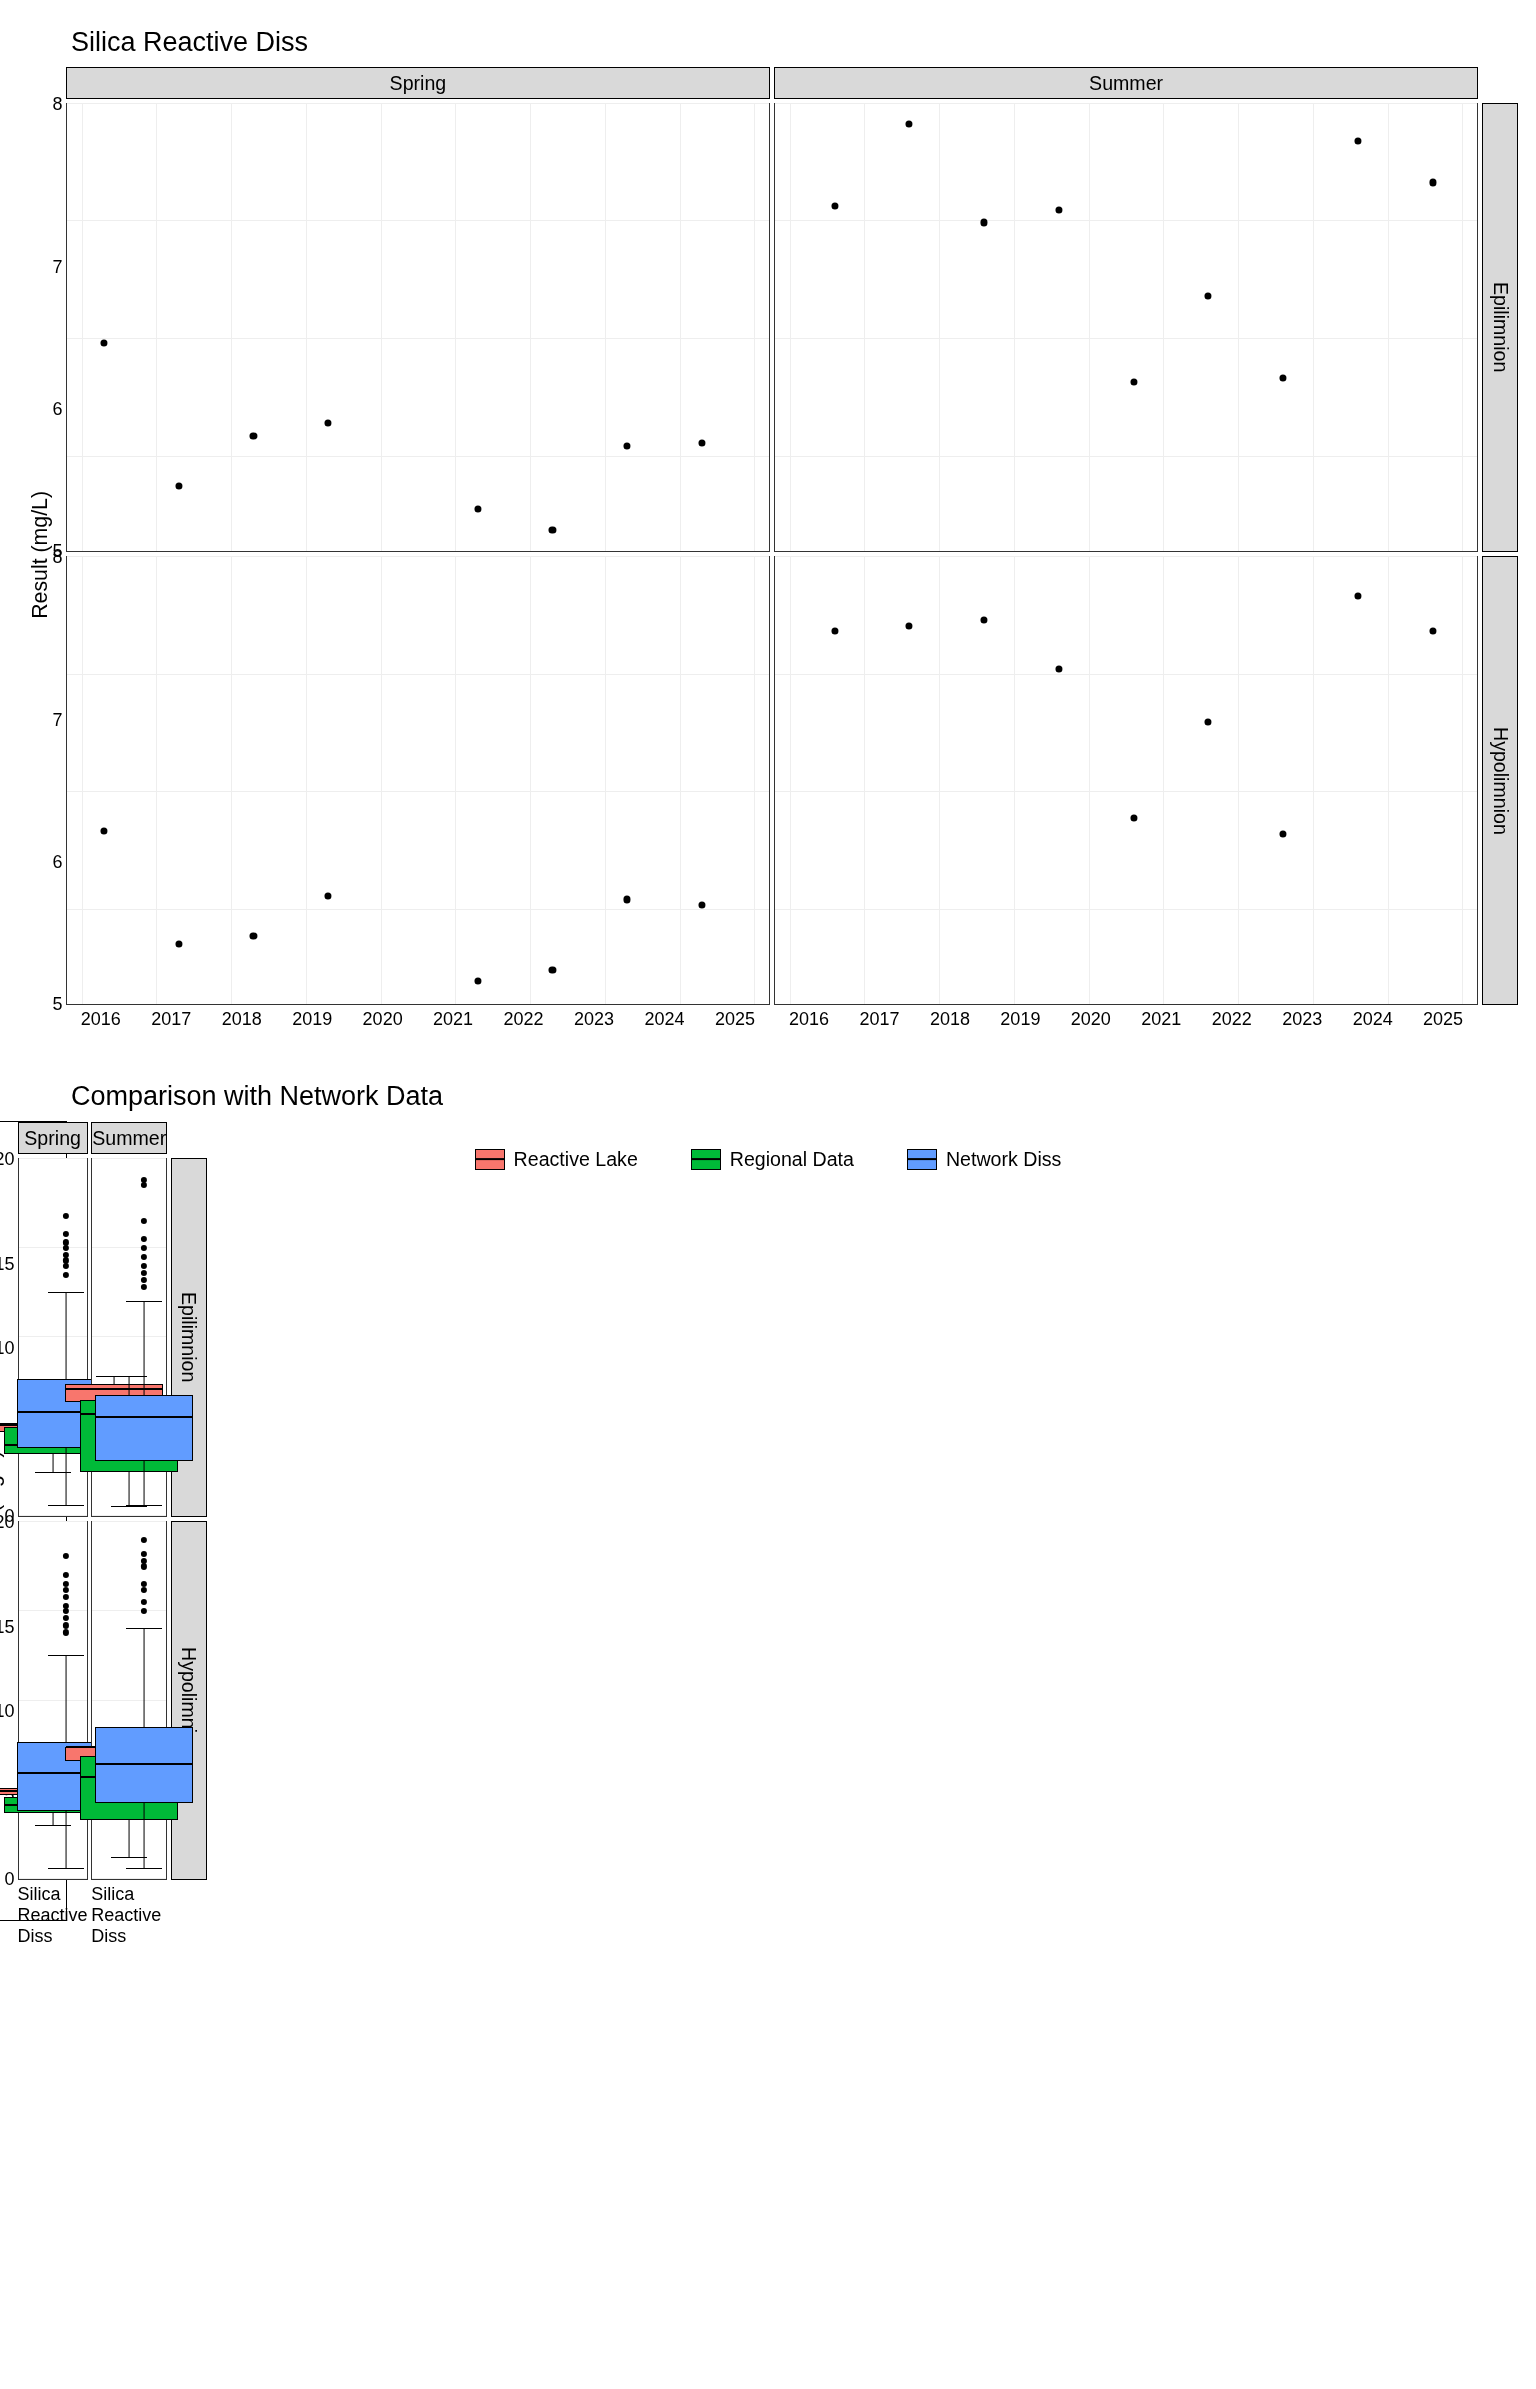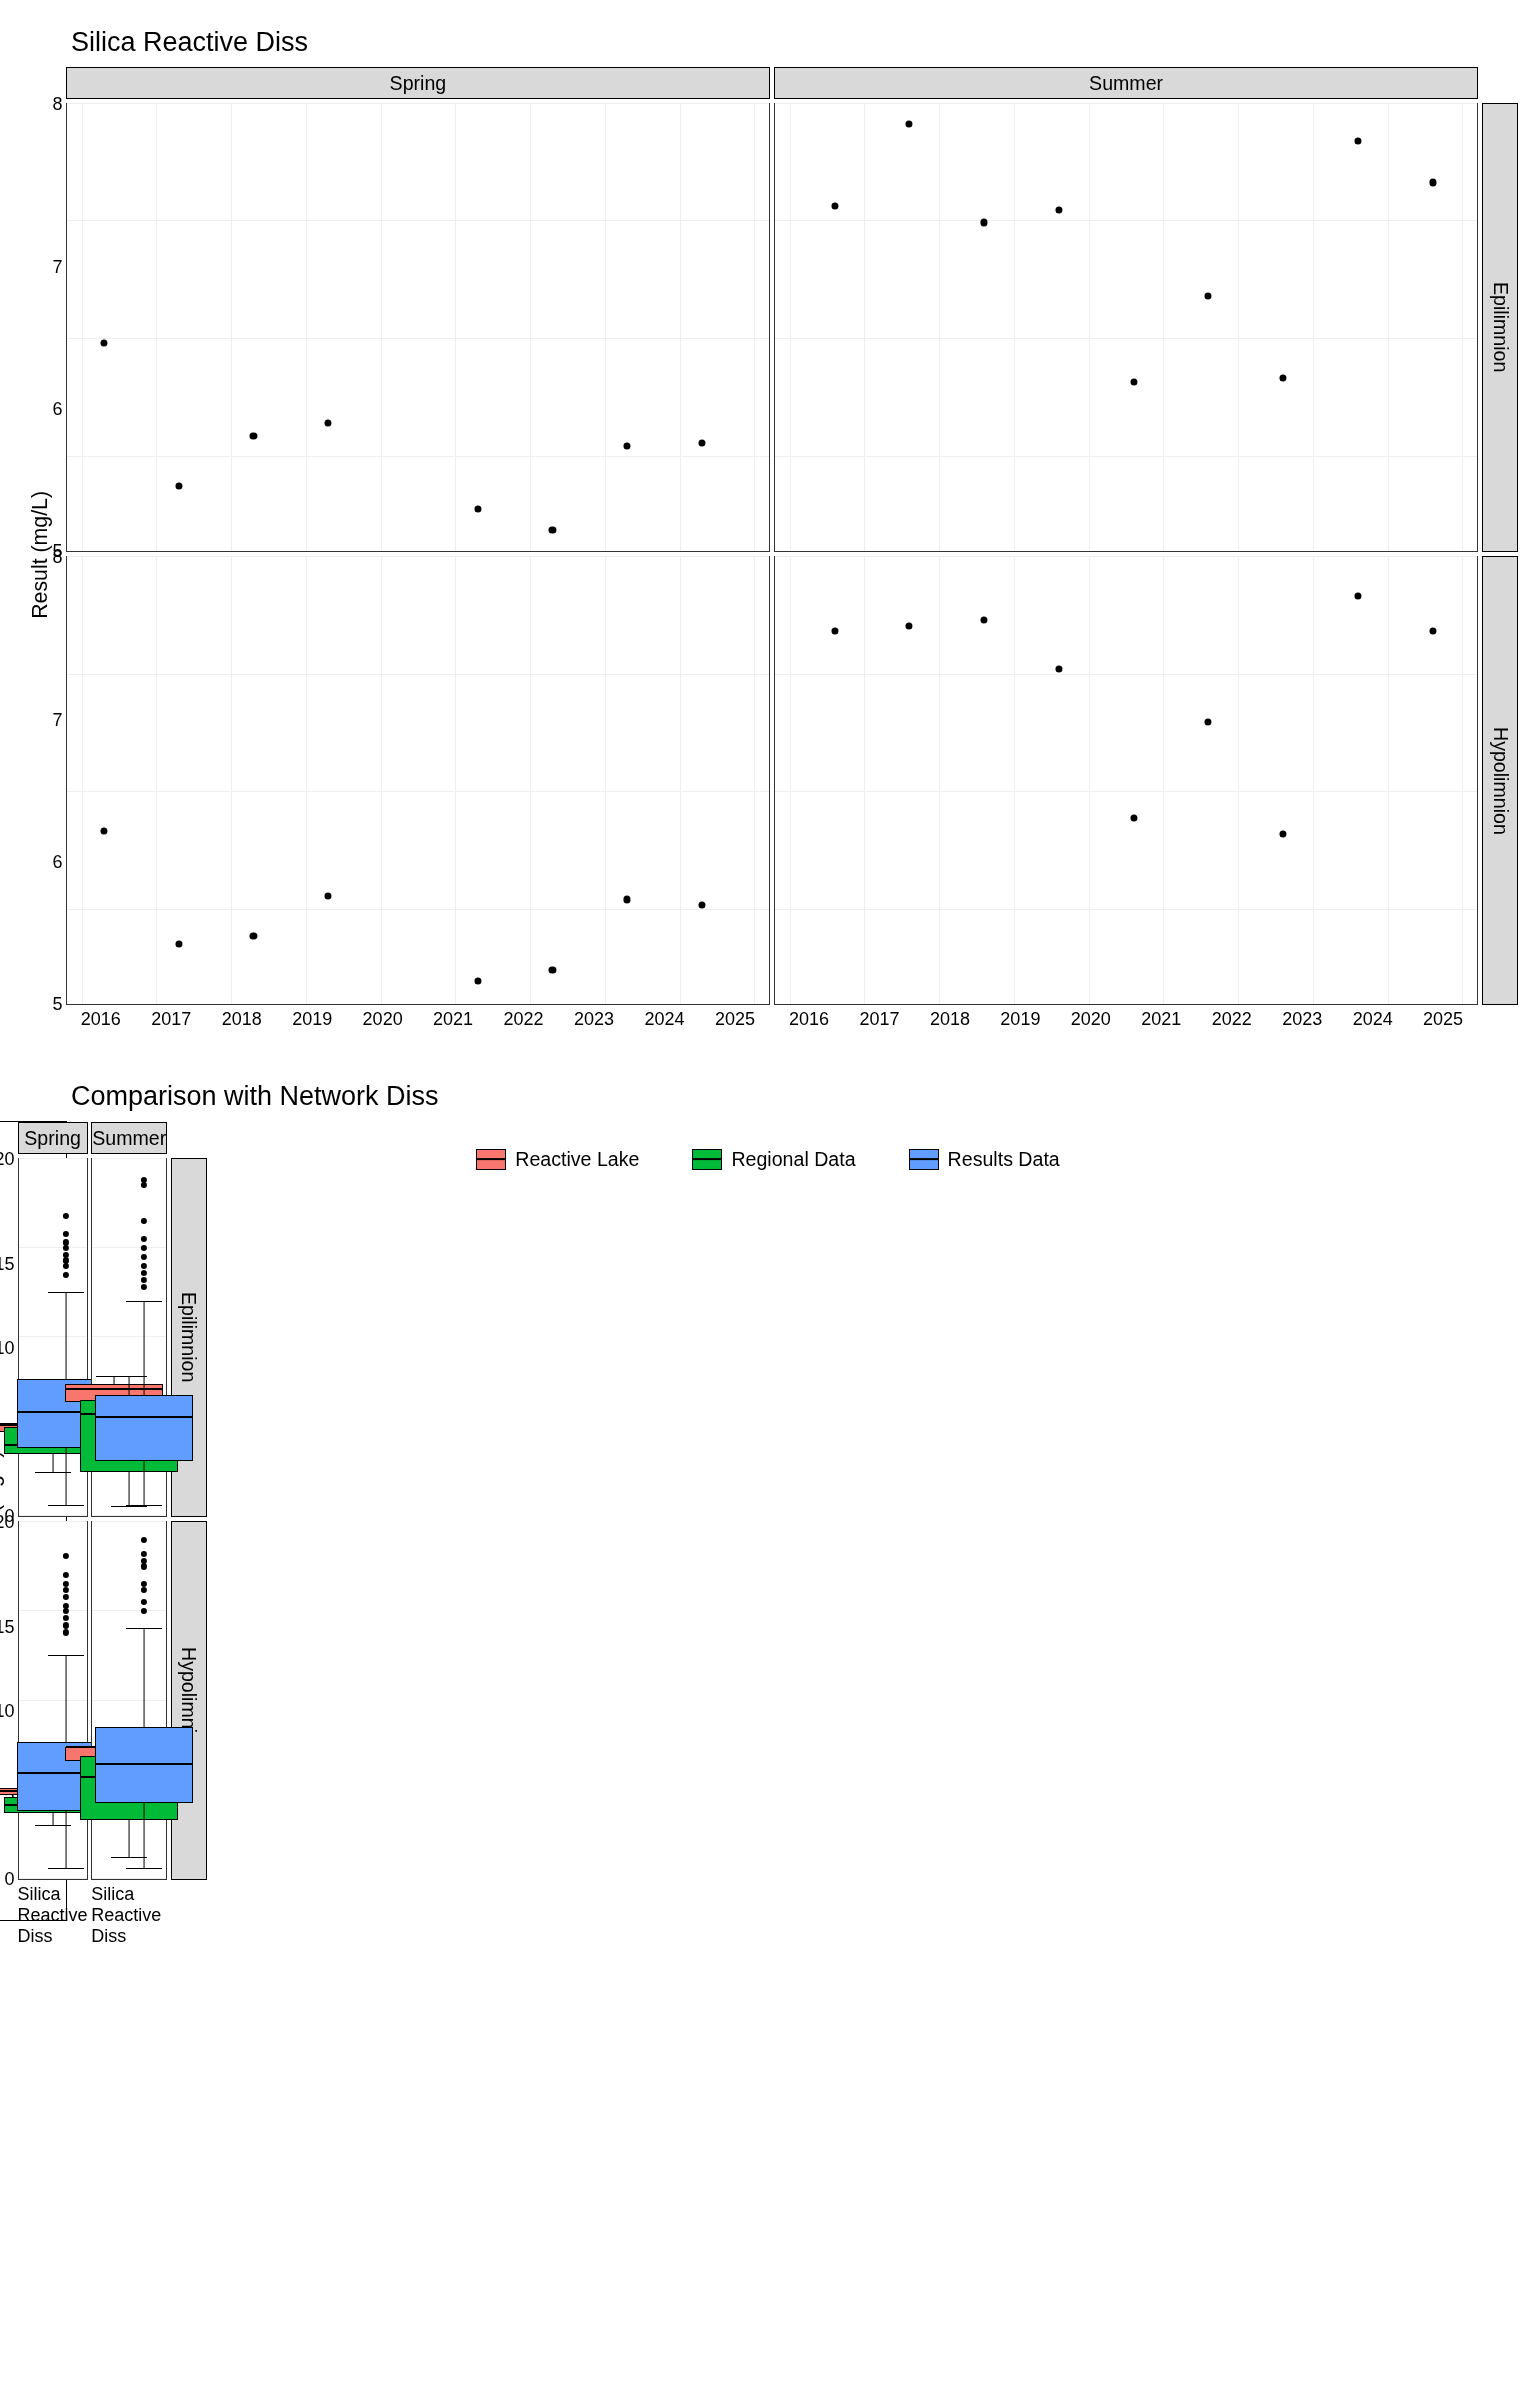--- a/index.html
+++ b/index.html
@@ -261,21 +261,21 @@
         <span>2021</span>
         <span>2022</span>
         <span>2023</span>
         <span>2024</span>
         <span>2025</span>
       </div>
   </div>
 </div>
 
 <div class="chart-section">
-  <div class="chart-title">Comparison with Network Diss</div>
+  <div class="chart-title">Comparison with Network Data</div>
   <div class="facet-grid box">
     <div class="ylabel">Results (mg/L)</div>
     <div class="col-strip c1">Spring</div>
     <div class="col-strip c2">Summer</div>
     <div class="row-strip r1">Epilimnion</div>
     <div class="row-strip r2">Hypolimnion</div>
     <div class="panel p11" id="bp-0-0">
         <div class="gridlines-h">
           <div style="bottom: 0%;"></div>
           <div style="bottom: 25%;"></div>
@@ -460,16 +460,16 @@
   <div class="legend-item">
     <div class="legend-key red"></div>
     <span>Reactive Lake</span>
   </div>
   <div class="legend-item">
     <div class="legend-key green"></div>
     <span>Regional Data</span>
   </div>
   <div class="legend-item">
     <div class="legend-key blue"></div>
-    <span>Results Data</span>
+    <span>Network Diss</span>
   </div>
 </div>
 
 
 </body></html>

